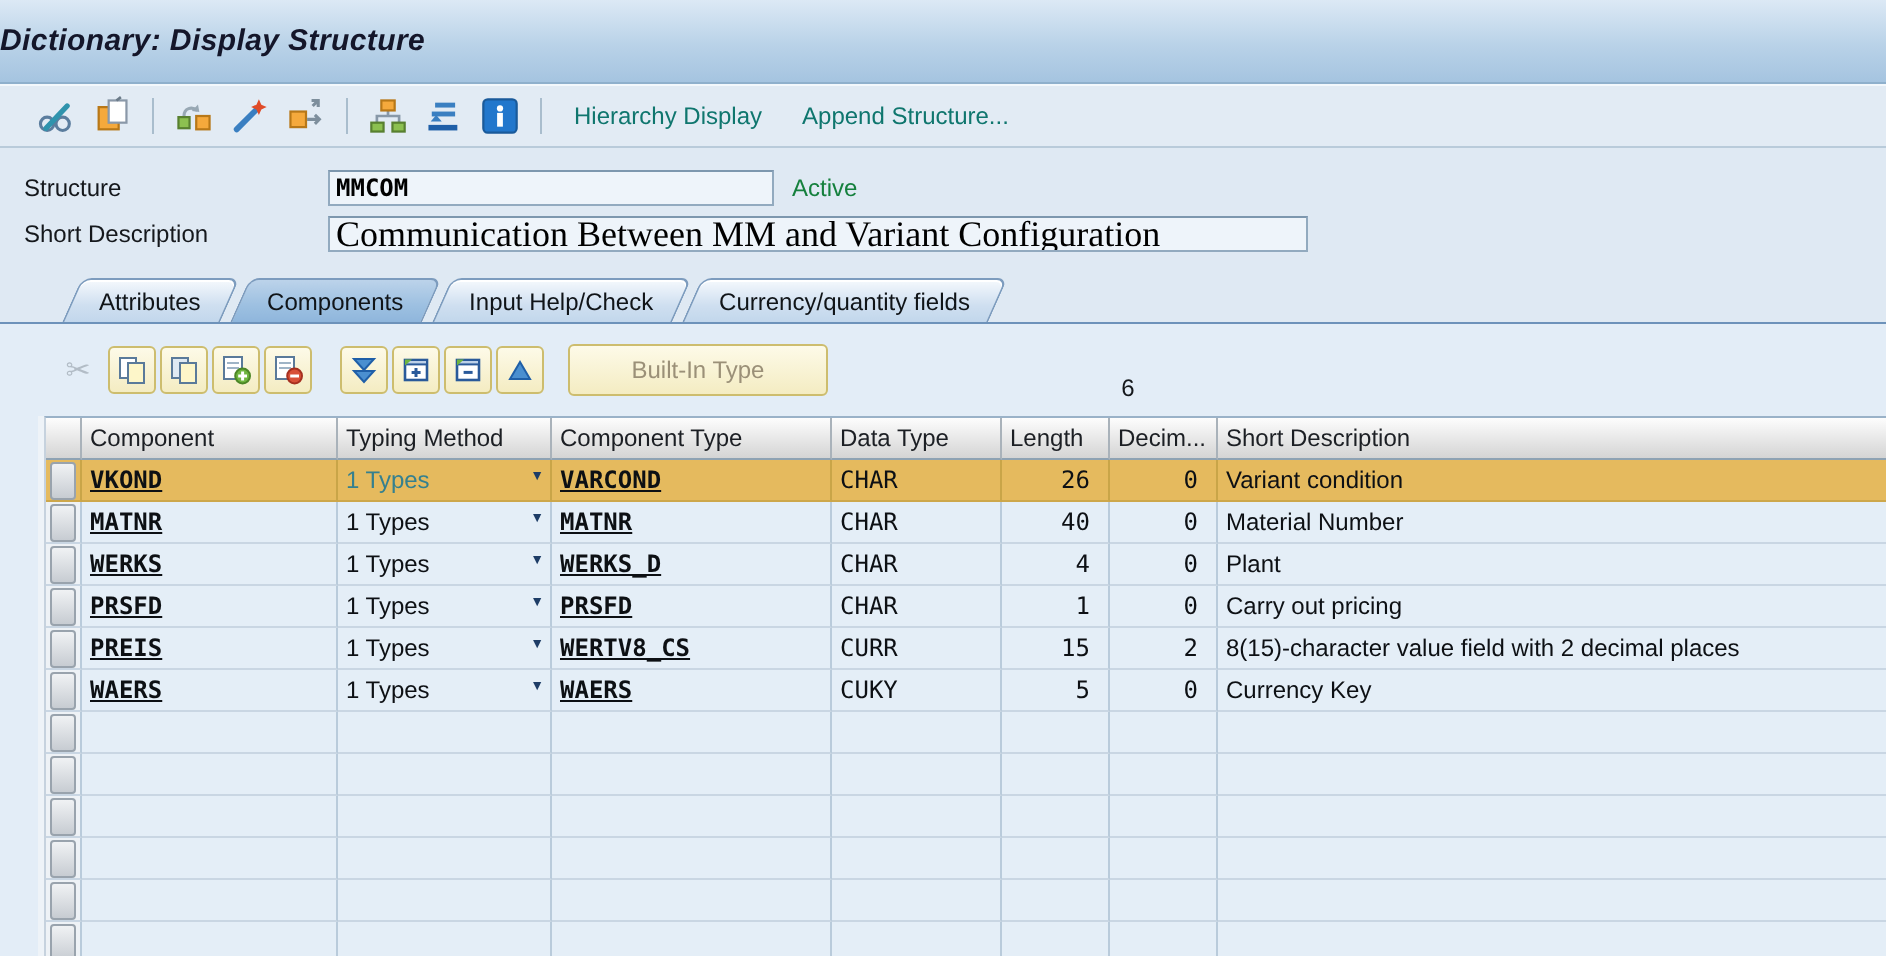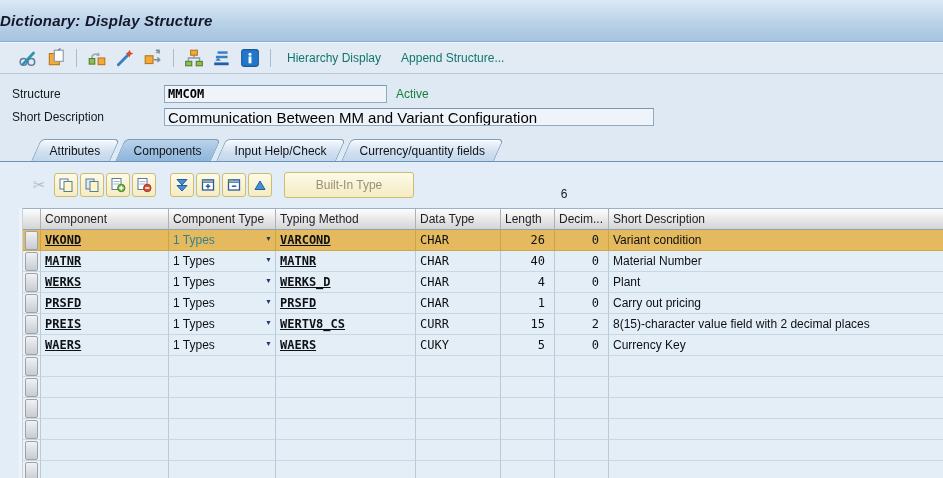--- a/index.html
+++ b/index.html
@@ -16,21 +16,21 @@
     background:#e2ebf4;border-bottom:1px solid #b9cbda;box-shadow:0 1px 0 #f3f8fc inset;}
   .tbicon{width:24px;height:24px;display:flex;align-items:center;justify-content:center;margin:0 2px;border-radius:3px;}
   .tbsep{width:1px;height:18px;background:#a9bdcd;margin:0 6px;}
   .tbtext{padding:3px 10px;color:#0f766e;white-space:nowrap;}
 
   
   .formarea{padding:10px 0 2px 12px;}
   .frow{display:flex;align-items:center;height:20px;margin-bottom:3px;}
   .flabel{width:152px;color:#15181c;}
   .field{height:18px;box-sizing:border-box;background:#eef4fa;border:1px solid #92aabf;border-top-color:#7d97ae;
-    padding:1px 3px;font-size:15px;color:#000;}
+    padding:1px 3px;font-size:18px;color:#000;font-family:Liberation Serif, serif;}
   .field.mono{font-family:"DejaVu Sans Mono",monospace;font-weight:bold;}
   .fstatus{margin-left:9px;color:#15803d;}
 
   
   .tabstrip{display:flex;align-items:flex-end;height:23px;padding-left:36px;position:relative;z-index:2;margin-top:6px;}
   .tab{height:21px;display:flex;align-items:center;padding:0 13px;margin-right:5px;
     transform:skewX(-24deg);border:1px solid #7d9cbe;border-bottom:none;border-radius:5px 5px 0 0;
     background:linear-gradient(#f5f9fd,#cfdff0 60%,#c2d7ec);box-shadow:0 1px 0 #fff inset;}
   .tab .tabtxt{transform:skewX(24deg);white-space:nowrap;color:#101418;}
   .tab.active{background:linear-gradient(#bcd3ea,#9dc0e1 60%,#8fb6dc);box-shadow:none;}
@@ -231,22 +231,22 @@
         </svg>
       </span>
       <span class="builtin">Built-In Type</span>
     </div>
 
     <span class="rowcount">6</span>
 
     <div class="grid" id="grid">
         <div class="c hc"></div>
         <div class="c hc">Component</div>
+        <div class="c hc">Typing Method</div>
         <div class="c hc">Component Type</div>
-        <div class="c hc">Typing Method</div>
         <div class="c hc">Data Type</div>
         <div class="c hc">Length</div>
         <div class="c hc">Decim...</div>
         <div class="c hc">Short Description</div>
         <div class="c selcell sel">
           <div class="selbtn"></div>
         </div>
         <div class="c mono link sel">VKOND</div>
         <div class="c typing sel">1  Types<span class="arrow">▼</span></div>
         <div class="c mono link sel">VARCOND</div>

